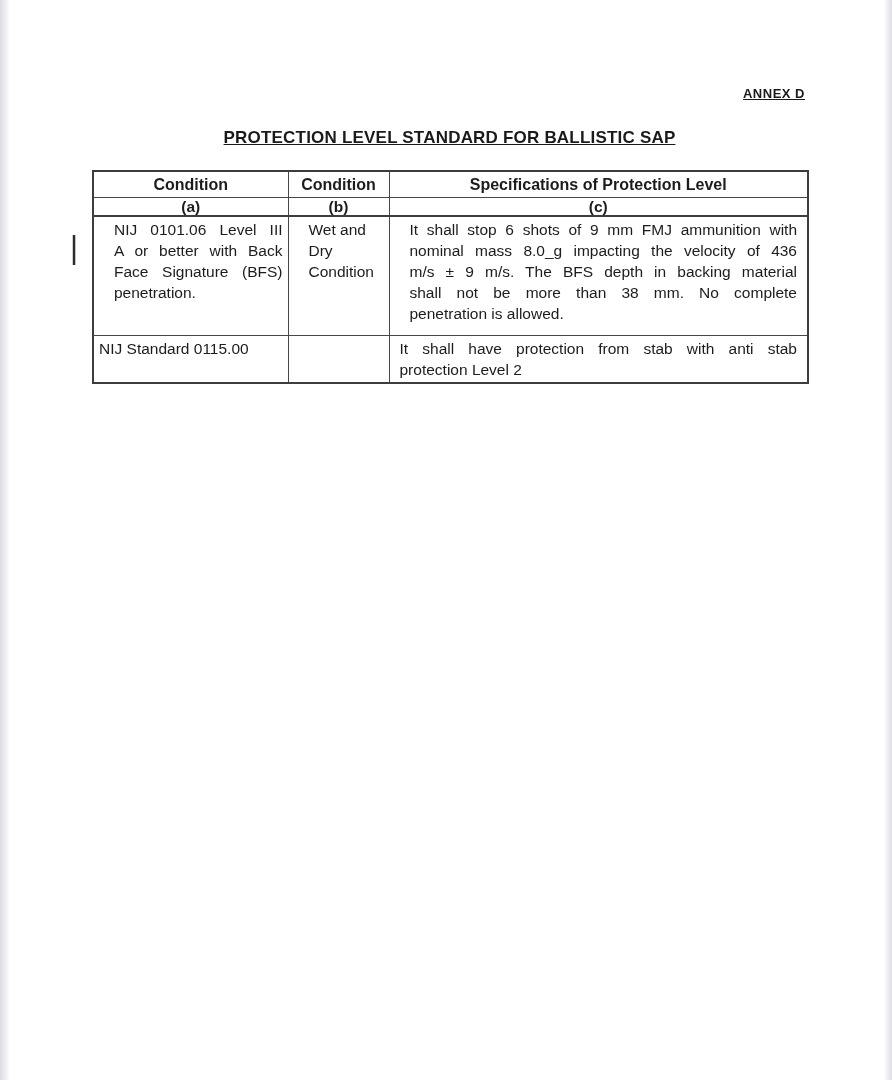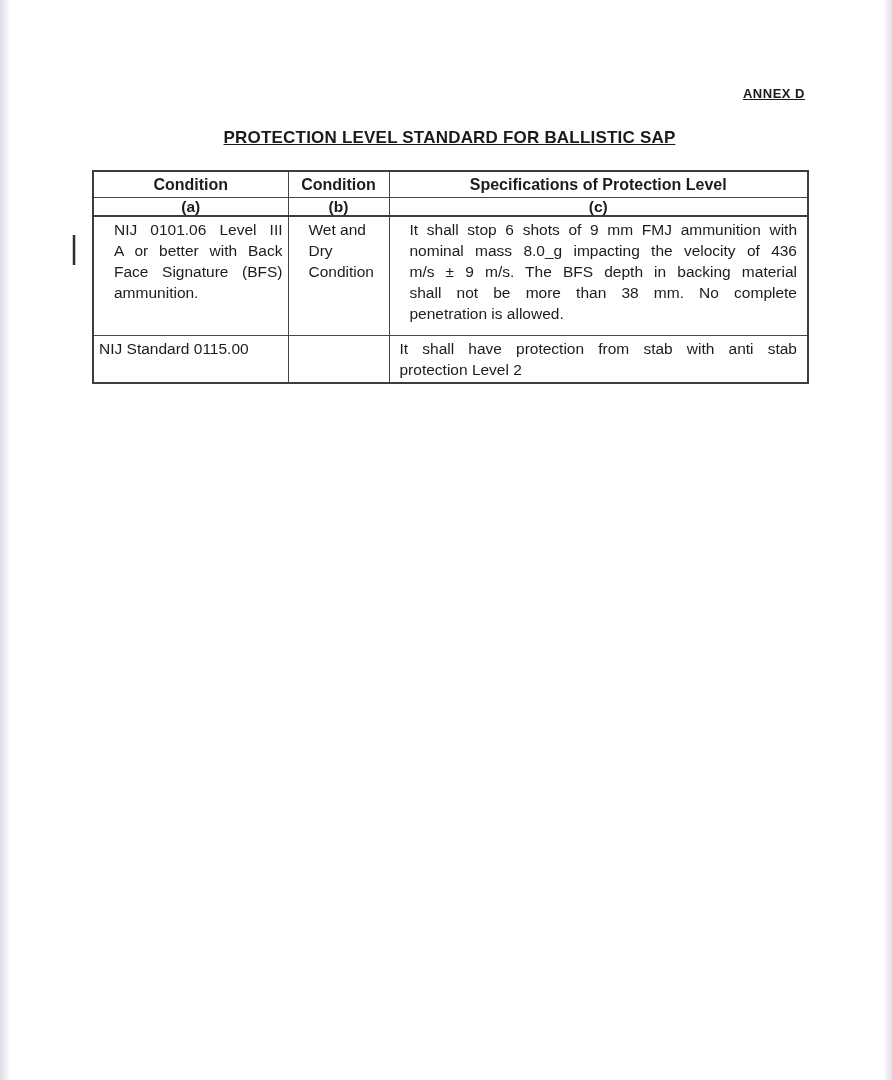--- a/index.html
+++ b/index.html
@@ -145,21 +145,21 @@
     <tr class="letter-row">
       <th>(a)</th>
       <th>(b)</th>
       <th>(c)</th>
     </tr>
     <tr class="row-1">
       <td class="lines justify-lines">
           <div class="line">NIJ 0101.06 Level III</div>
           <div class="line">A or better with Back</div>
           <div class="line">Face Signature (BFS)</div>
-          <div class="line">ammunition.</div>
+          <div class="line">penetration.</div>
         </td>
       <td class="lines">
           <div class="line">Wet and</div>
           <div class="line">Dry</div>
           <div class="line">Condition</div>
         </td>
       <td class="lines justify-lines spec-cell">
           <div class="line">It shall stop 6 shots of 9 mm FMJ ammunition with</div>
           <div class="line">nominal mass 8.0_g impacting the velocity of 436</div>
           <div class="line">m/s ± 9 m/s. The BFS depth in backing material</div>

